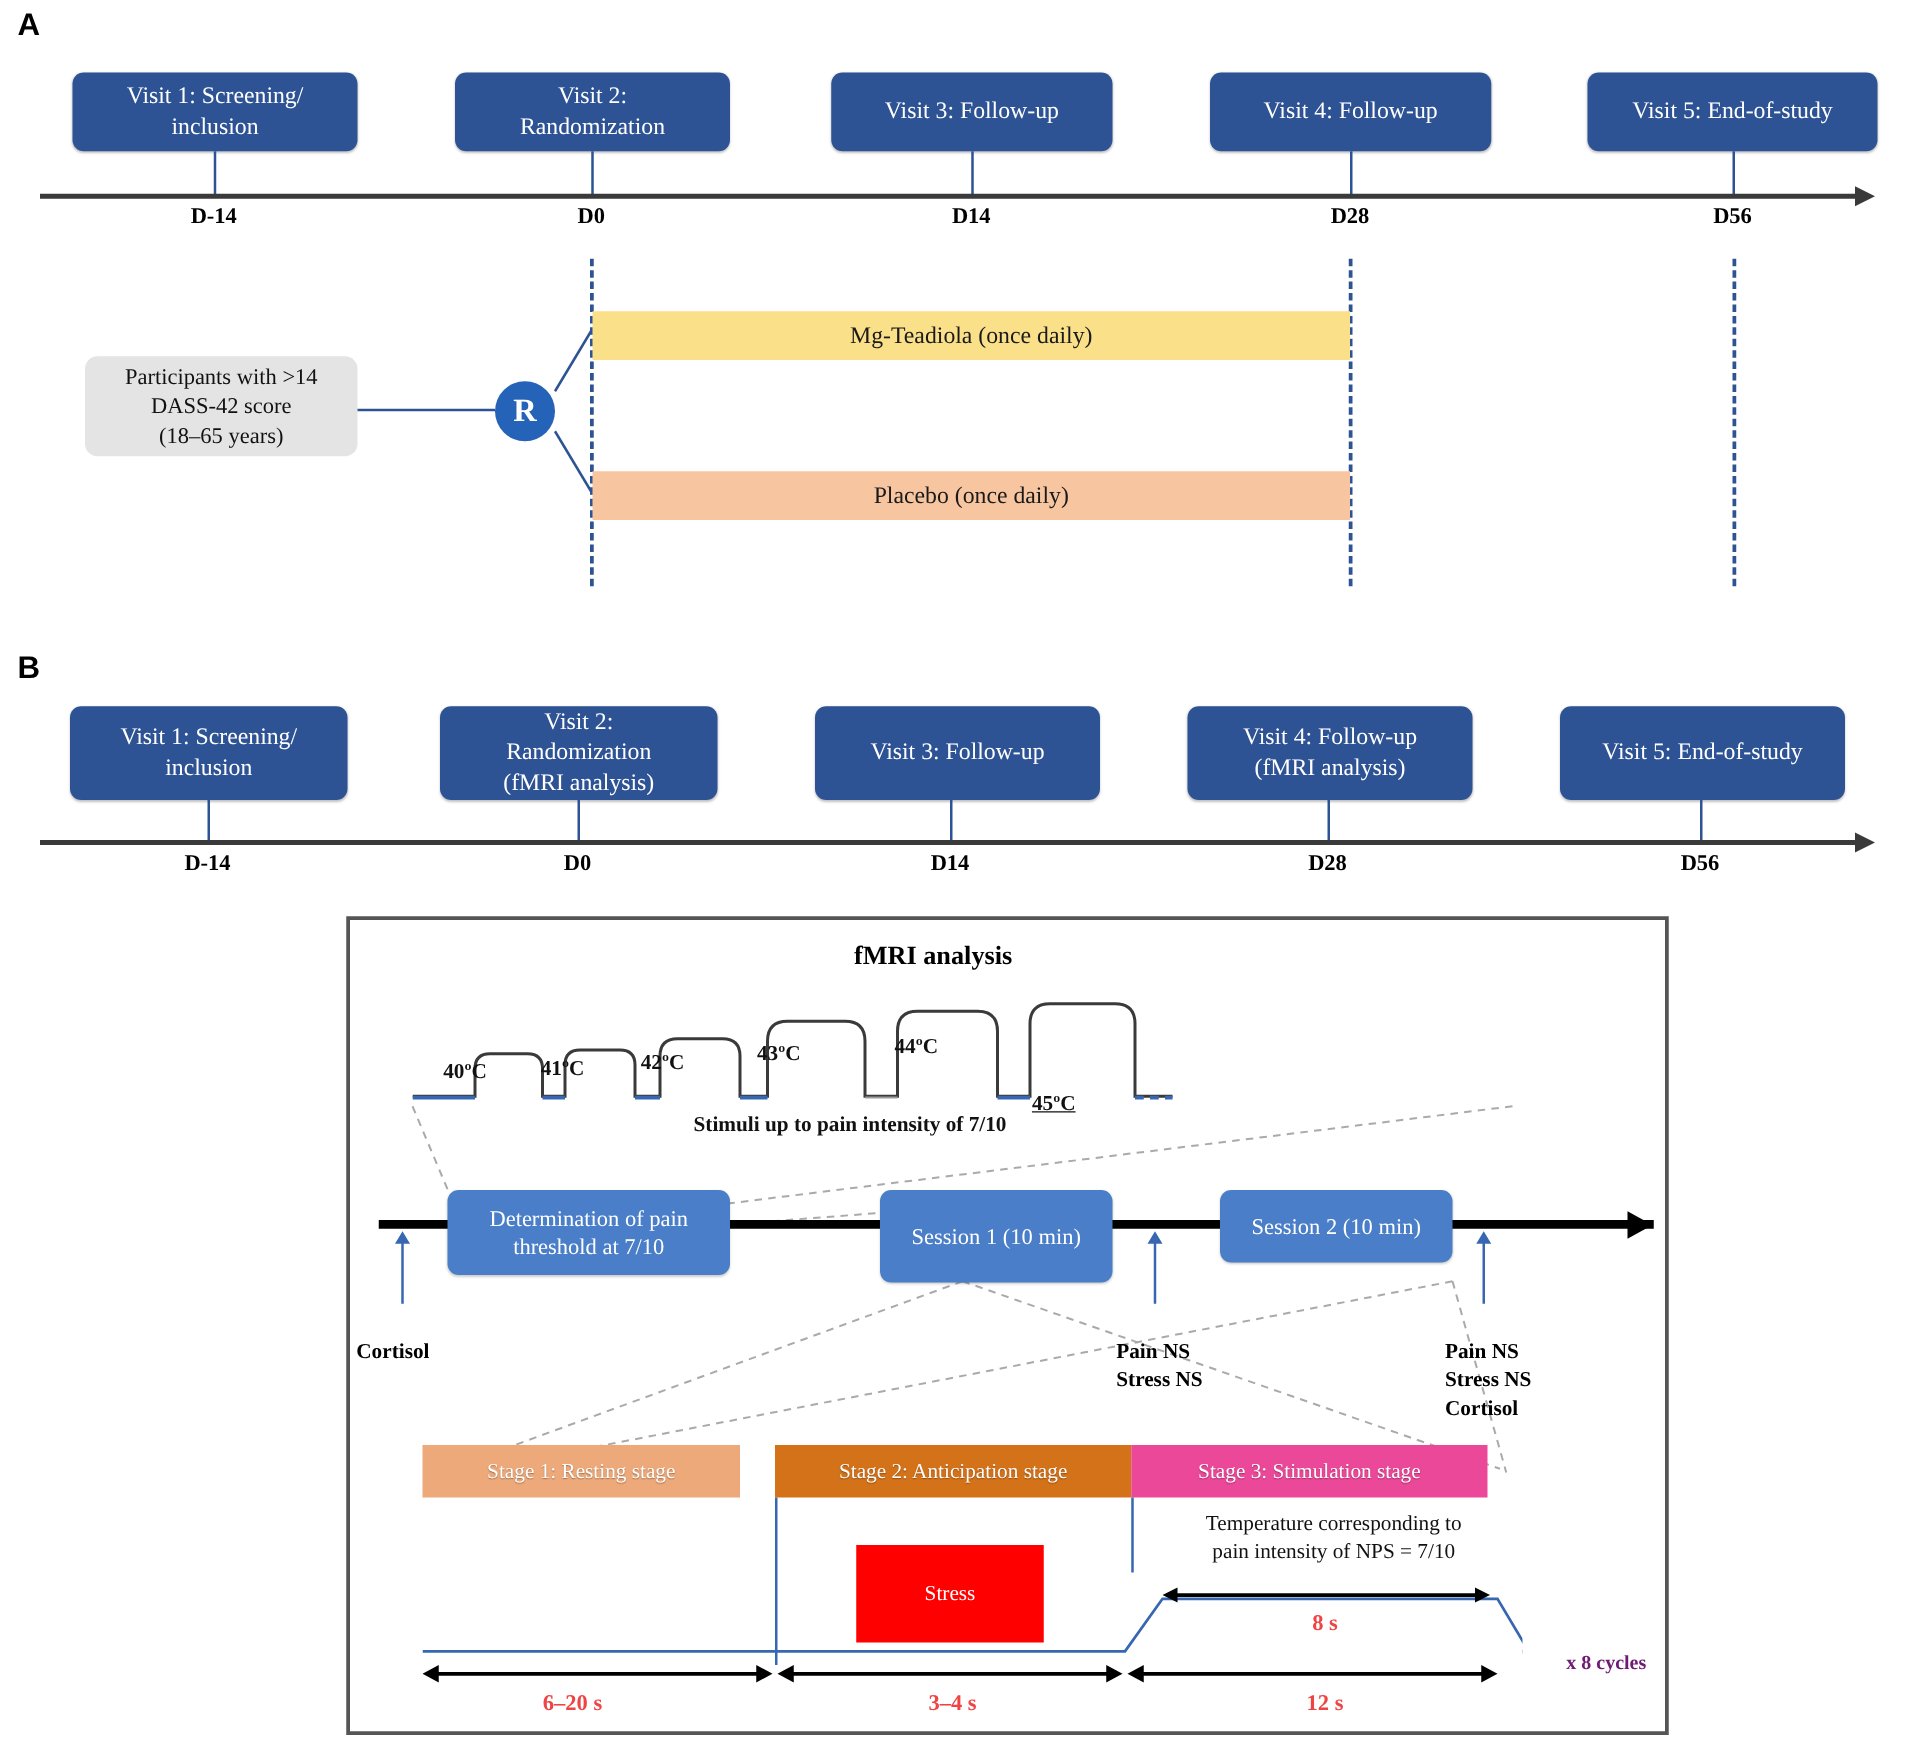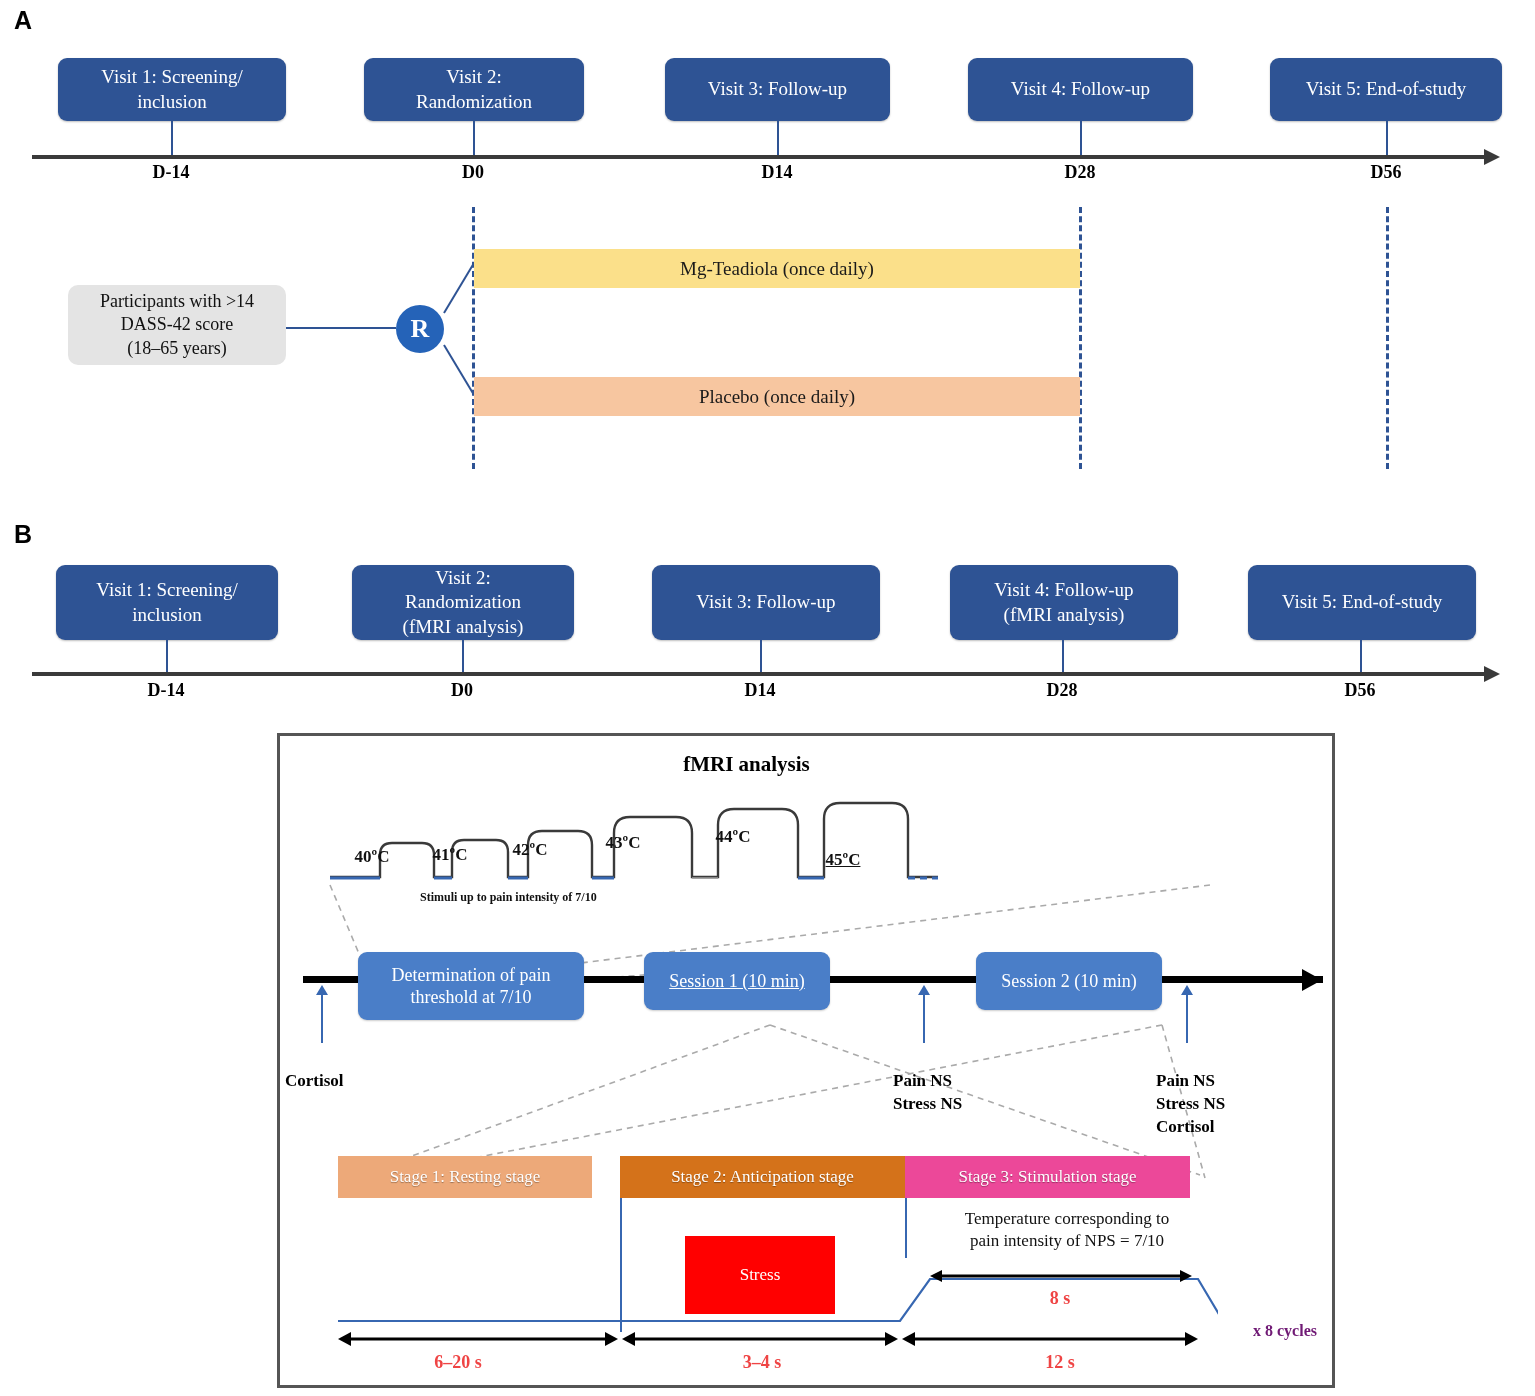--- a/index.html
+++ b/index.html
@@ -44,21 +44,21 @@
   
   .arm-bar{display:flex;align-items:center;justify-content:center;
            font-size:19px;color:#1a1a1a;}
 
   
   .fmri-frame{border:3px solid #555;background:#fff;box-sizing:border-box;}
   .fmri-title{font-weight:bold;font-size:21px;text-align:center;}
 
   
   .temp-label{font-weight:bold;font-size:17px;text-align:center;color:#111;}
-  .stimuli-note{font-weight:bold;font-size:12px;color:#111;}
+  .stimuli-note{font-weight:bold;font-size:17px;text-align:center;color:#111;}
 
   
   .session-box{background:#4A7EC8;color:#fff;border-radius:9px;
         display:flex;align-items:center;justify-content:center;text-align:center;
         font-size:18px;line-height:1.25;padding:2px 6px;box-sizing:border-box;
         box-shadow:0 1px 2px rgba(0,0,0,.2);}
 
   .thick-axis{height:7px;background:#000;}
   .thick-arrow{width:0;height:0;border-top:11px solid transparent;
                border-bottom:11px solid transparent;border-left:20px solid #000;}
@@ -204,21 +204,21 @@
   <line x1="362" y1="83" x2="388" y2="83" stroke="#999" stroke-width="1.6"></line>
   <line x1="468" y1="83" x2="494" y2="83" stroke="#3767B1" stroke-width="3"></line>
   <line x1="578" y1="83" x2="608" y2="83" stroke="#3767B1" stroke-width="3" stroke-dasharray="7 5"></line>
 </svg>
 
 <div class="abs temp-label" style="left:337px;top:847px;width:70px;">40ºC</div>
 <div class="abs temp-label" style="left:415px;top:845px;width:70px;">41ºC</div>
 <div class="abs temp-label" style="left:495px;top:840px;width:70px;">42ºC</div>
 <div class="abs temp-label" style="left:588px;top:833px;width:70px;">43ºC</div>
 <div class="abs temp-label" style="left:698px;top:827px;width:70px;">44ºC</div>
-<div class="abs temp-label" style="left:808px;top:850px;width:70px;text-decoration:underline;">45ºC</div>
+<div class="abs temp-label" style="left:808px;top:873px;width:70px;text-decoration:underline;">45ºC</div>
 
 <div class="abs stimuli-note" style="left:420px;top:890px;width:520px;">Stimuli up to pain intensity of 7/10</div>
 
 <svg class="abs" style="left:300px;top:780px;width:1000px;height:420px;" width="1000" height="420">
   <line x1="30" y1="105" x2="68" y2="195" stroke="#aaa" stroke-width="1.6" stroke-dasharray="6 5"></line>
   <line x1="910" y1="105" x2="200" y2="193" stroke="#aaa" stroke-width="1.6" stroke-dasharray="6 5"></line>
   <line x1="175" y1="208" x2="460" y2="186" stroke="#aaa" stroke-width="1.6" stroke-dasharray="6 5"></line>
 
   <line x1="470" y1="245" x2="60" y2="395" stroke="#aaa" stroke-width="1.6" stroke-dasharray="6 5"></line>
   <line x1="470" y1="245" x2="900" y2="395" stroke="#aaa" stroke-width="1.6" stroke-dasharray="6 5"></line>
@@ -227,21 +227,21 @@
   <line x1="862" y1="245" x2="905" y2="398" stroke="#aaa" stroke-width="1.6" stroke-dasharray="6 5"></line>
 </svg>
 
 <div class="abs thick-axis" style="left:303px;top:976px;width:1184px;max-width:1020px;"></div>
 <div class="abs thick-arrow" style="left:1302px;top:969px;"></div>
 
 <div class="abs session-box" style="left:358px;top:952px;width:226px;height:68px;flex-direction:column;">
   <span>Determination of pain</span>
   <span>threshold at 7/10</span>
 </div>
-<div class="abs session-box" style="left:644px;top:952px;width:186px;height:58px;text-decoration:underline;">
+<div class="abs session-box" style="left:704px;top:952px;width:186px;height:74px;">
   <span>Session 1 (10 min)</span>
 </div>
 <div class="abs session-box" style="left:976px;top:952px;width:186px;height:58px;">
   <span>Session 2 (10 min)</span>
 </div>
 
 <div class="abs up-arrow-head" style="left:316px;top:985px;"></div>
 <div class="abs up-arrow-line" style="left:321px;top:993px;height:50px;"></div>
 <div class="abs marker-label" style="left:285px;top:1070px;width:120px;">
   <div>Cortisol</div>

